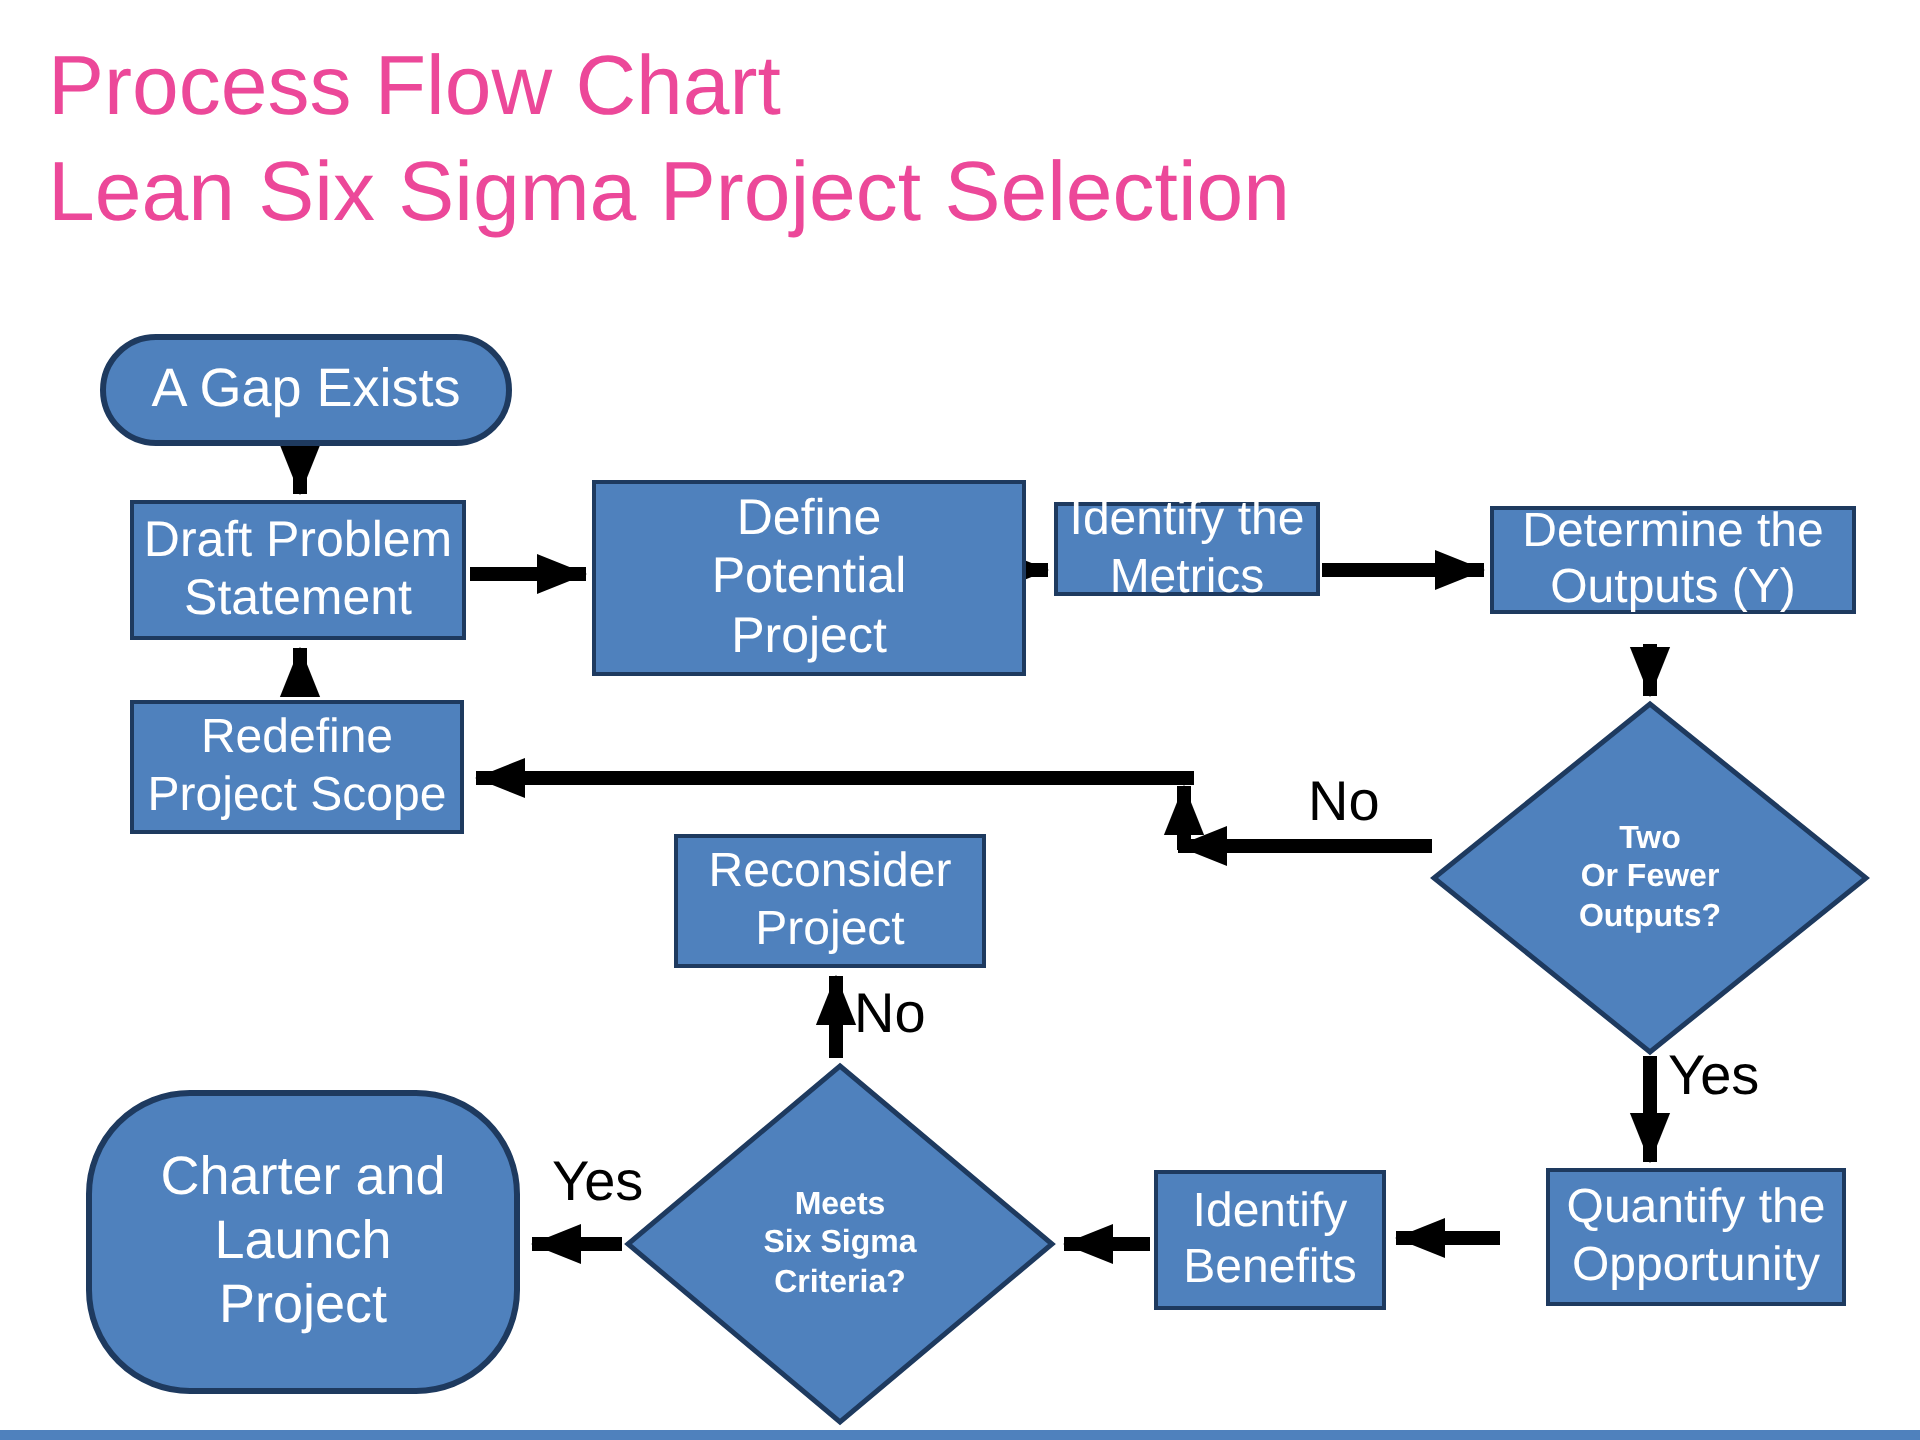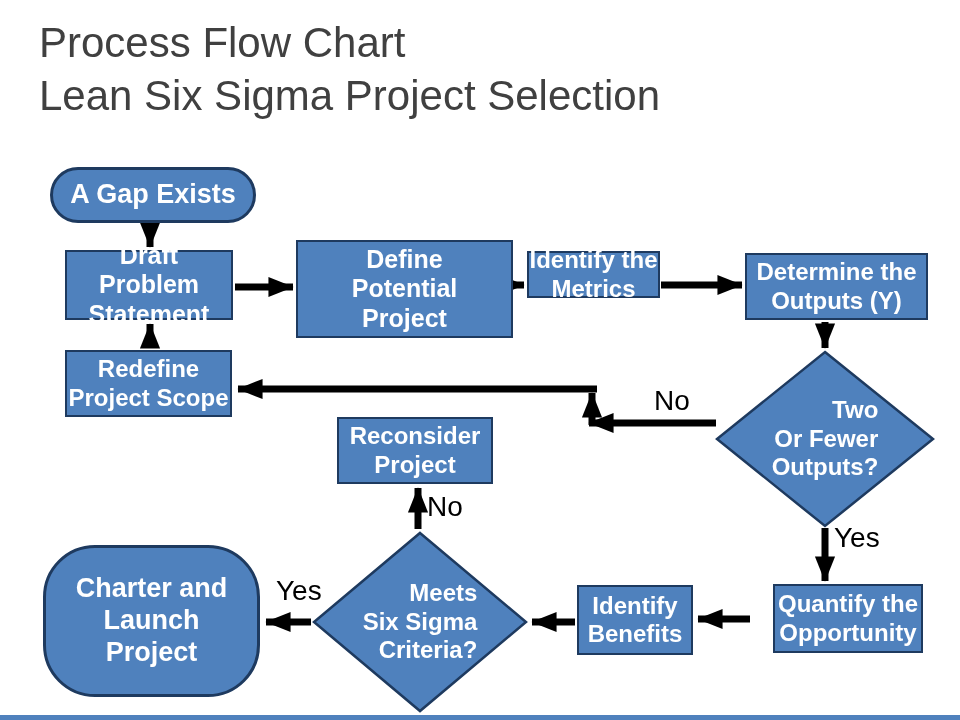--- a/index.html
+++ b/index.html
@@ -1,42 +1,42 @@
 <!DOCTYPE html>
 <html><head>
 <meta charset="utf-8">
 <style>
   html,body{margin:0;padding:0;background:#fff;}
   #slide{position:relative;width:960px;height:720px;background:#ffffff;overflow:hidden;
          font-family:"Liberation Sans",sans-serif;}
   
-  #title{position:absolute;left:39px;top:16px;color:#404040;font-size:42px;line-height:53px;
+  #title{position:absolute;left:24px;top:16px;color:#ec4899;font-size:42px;line-height:53px;
          font-weight:400;letter-spacing:0;}
   
   .node{position:absolute;background:#4f81bd;border:2.5px solid #1e3a5f;color:#ffffff;
-        font-weight:bold;display:flex;align-items:center;justify-content:center;
+        font-weight:normal;display:flex;align-items:center;justify-content:center;
         text-align:center;white-space:pre-line;line-height:1.18;box-sizing:border-box;}
   .terminator{border-width:3px;}
   #gap-exists{left:50px;top:167px;width:206px;height:56px;border-radius:28px;font-size:27px;}
   #draft-problem{left:65px;top:250px;width:168px;height:70px;font-size:25px;}
   #define-potential{left:296px;top:240px;width:217px;height:98px;font-size:25px;}
   #identify-metrics{left:527px;top:251px;width:133px;height:47px;font-size:24px;}
-  #determine-outputs{left:745px;top:253px;width:183px;height:67px;font-size:24px;}
+  #determine-outputs{left:745px;top:253px;width:183px;height:54px;font-size:24px;}
   #redefine-scope{left:65px;top:350px;width:167px;height:67px;font-size:24px;}
   #reconsider{left:337px;top:417px;width:156px;height:67px;font-size:24px;}
   #calculate-benefits{left:577px;top:585px;width:116px;height:70px;font-size:24px;}
   #quantify-opportunity{left:752px;top:584px;width:150px;height:69px;font-size:24px;margin-left:21px;}
   #charter-launch{left:43px;top:545px;width:217px;height:152px;border-radius:52px;font-size:27px;}
   
   .diamond{position:absolute;}
   .diamond svg{position:absolute;left:0;top:0;width:100%;height:100%;}
   .diamond polygon{fill:#4f81bd;stroke:#1e3a5f;stroke-width:2.5;}
   .dtext{position:absolute;left:0;top:0;right:0;bottom:0;display:flex;align-items:center;
-         justify-content:center;text-align:right;white-space:pre-line;color:#ffffff;
-         font-weight:bold;font-size:24px;line-height:1.2;}
+         justify-content:center;text-align:center;white-space:pre-line;color:#ffffff;
+         font-weight:bold;font-size:16px;line-height:1.2;}
   #two-or-fewer{left:715px;top:350px;width:220px;height:178px;}
   #meets-criteria{left:312px;top:531px;width:216px;height:182px;}
   
   #arrows{position:absolute;left:0;top:0;width:960px;height:720px;pointer-events:none;}
   #arrows line{stroke:#000000;stroke-width:7;}
   
   .edge-label{position:absolute;color:#000000;font-size:28px;font-weight:400;}
   #no-outputs{left:654px;top:385px;}
   #yes-outputs{left:834px;top:522px;}
   #no-criteria{left:427px;top:491px;}

